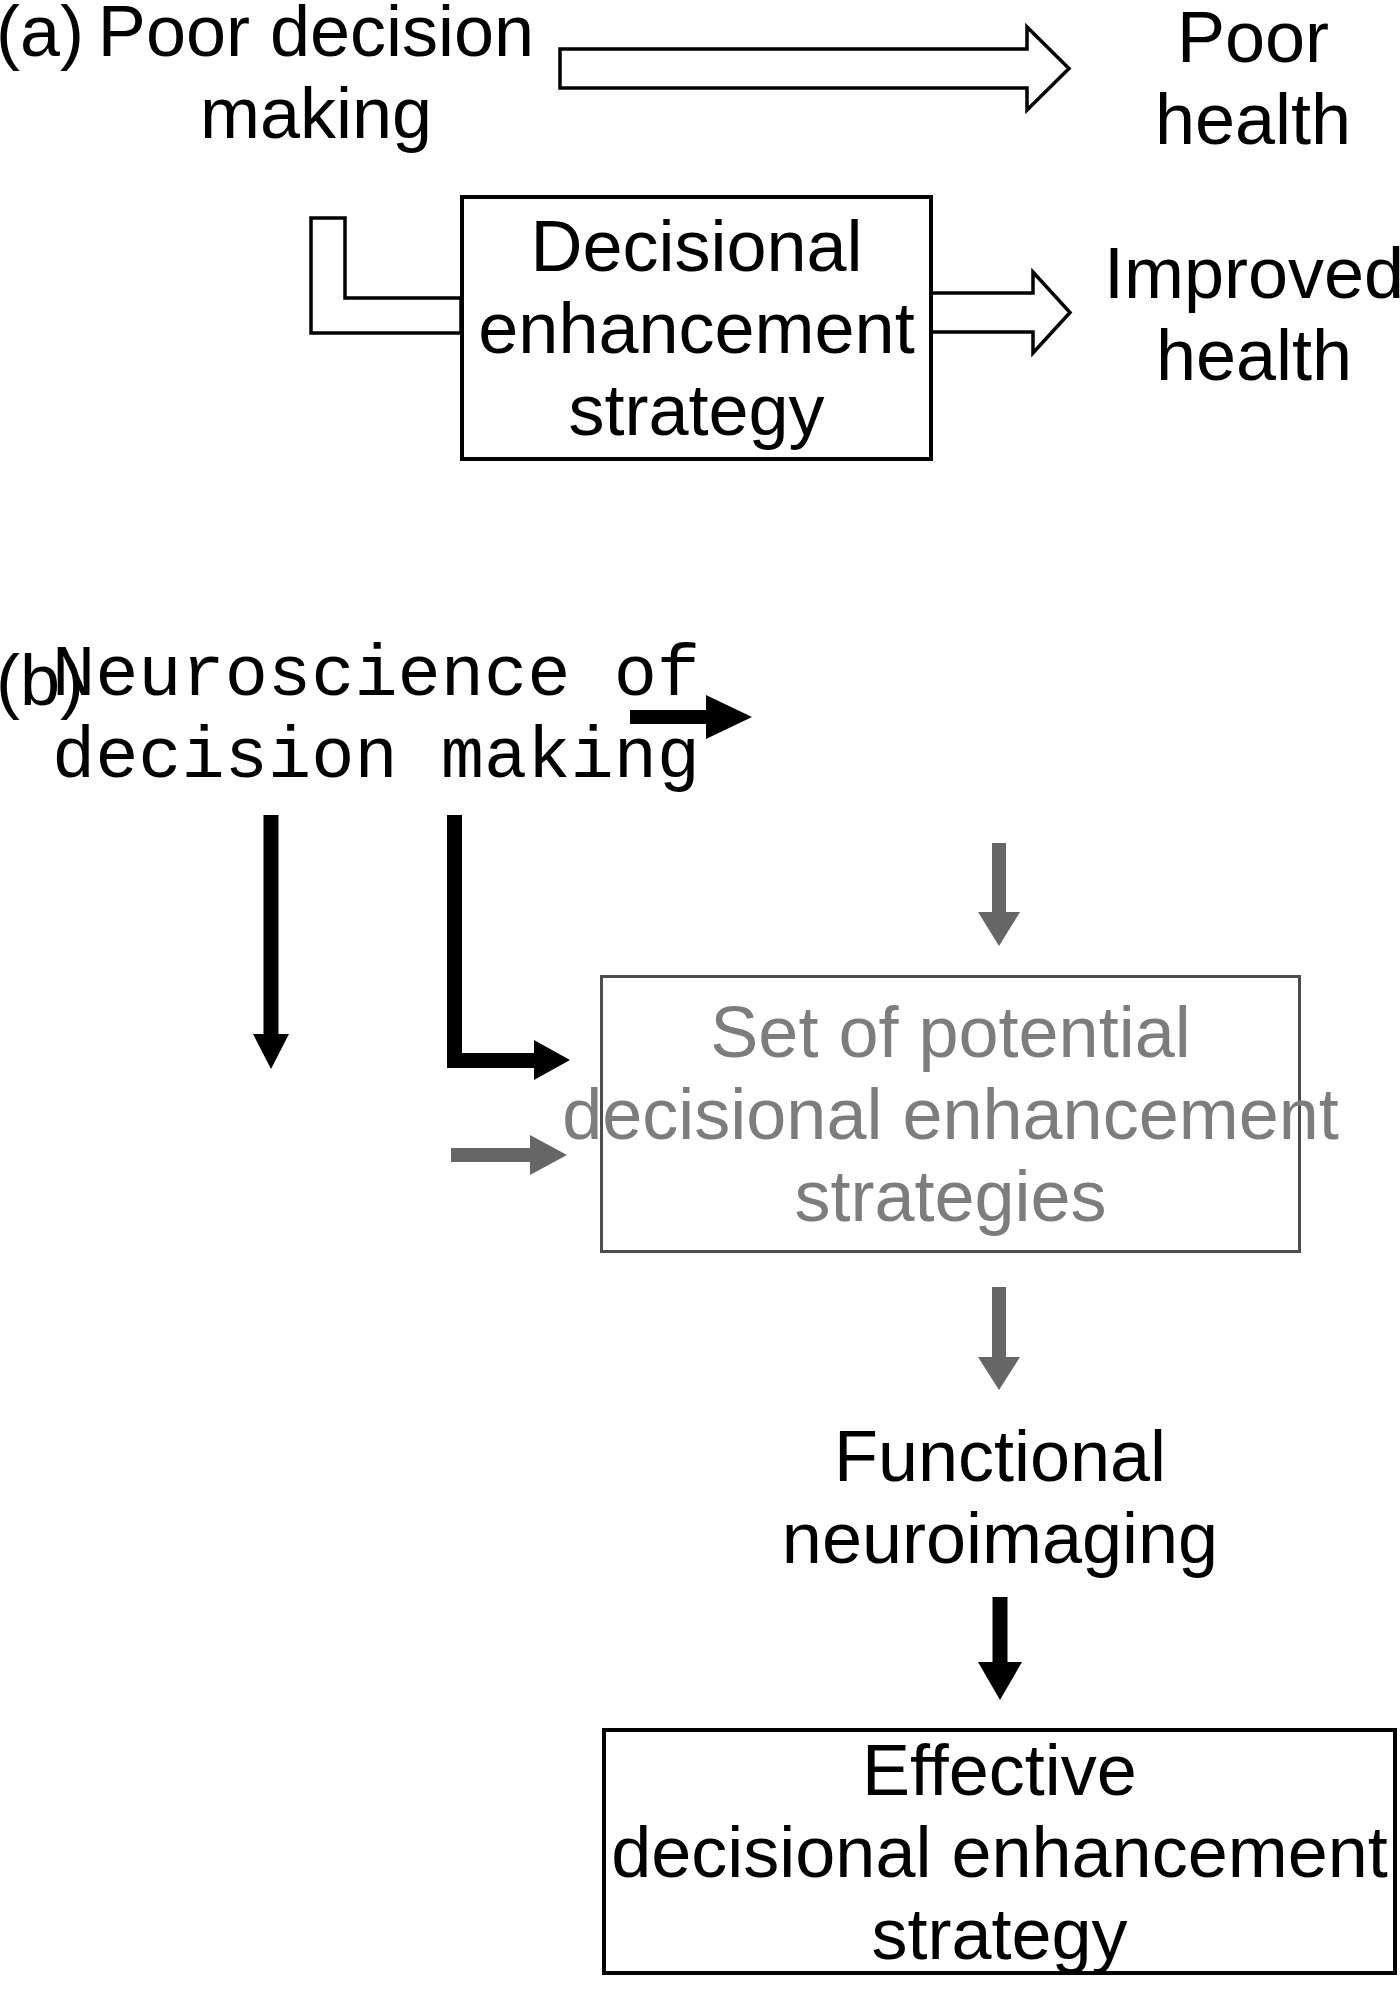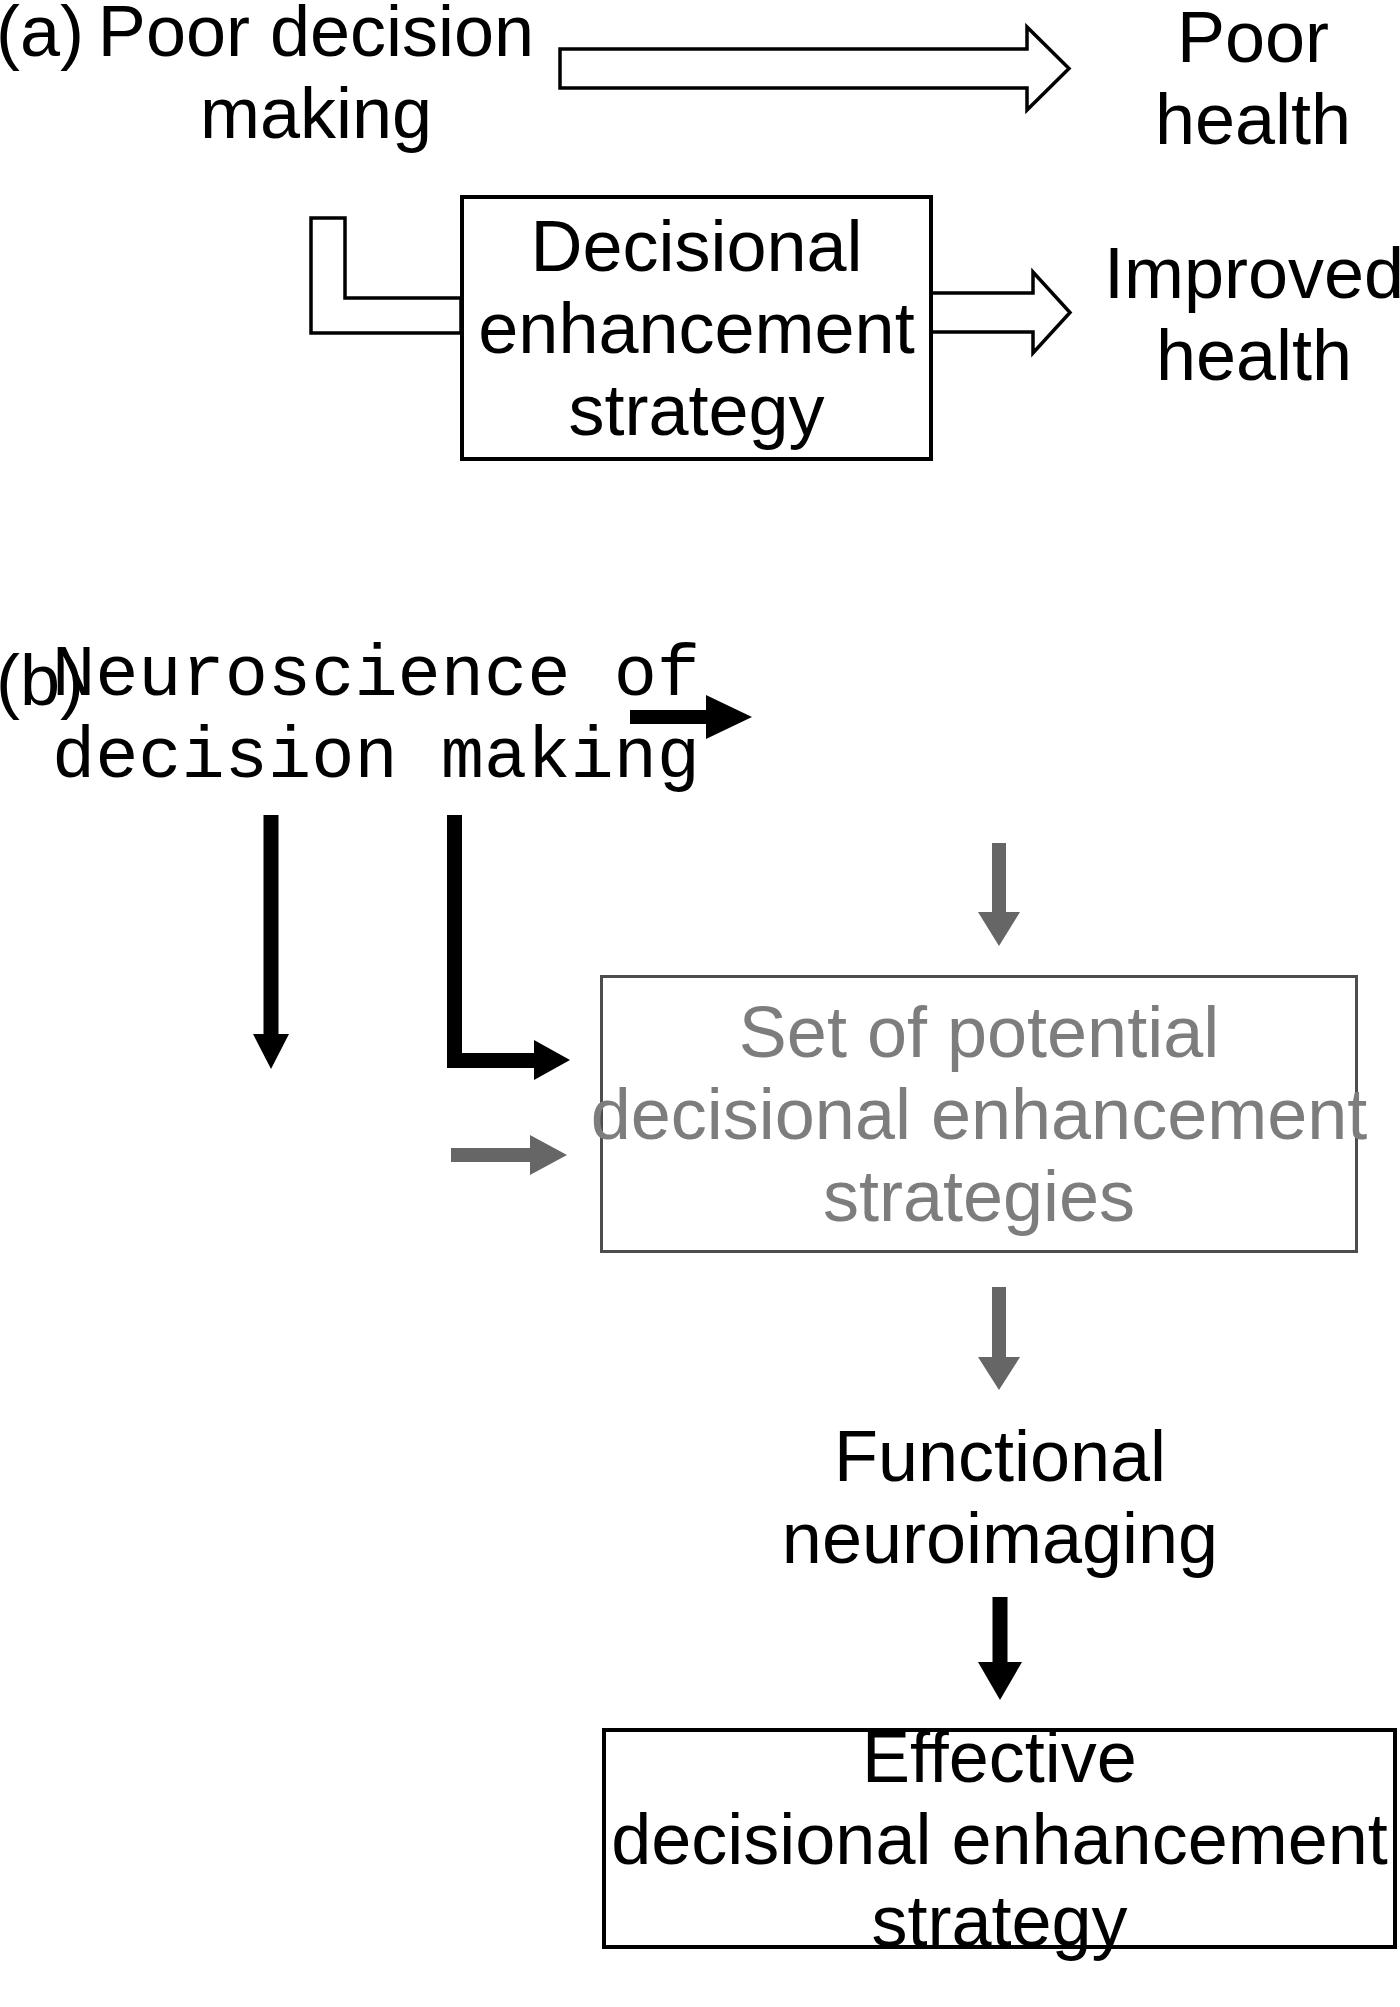--- a/index.html
+++ b/index.html
@@ -87,28 +87,28 @@
   <div class="txt" style="left:1254px;top:232px;">Improved
 health</div>
 
   <div class="plabel" style="left:-4px;top:639px;">(b)</div>
 
   <div class="txt" style="left:376px;top:635px;font-family:Liberation Mono, monospace;">Neuroscience of
 decision making</div>
 
 
 
-  <div class="node-box box-gray" style="left:600px;top:975px;width:758px;height:278px;">
+  <div class="node-box box-gray" style="left:600px;top:975px;width:701px;height:278px;">
     <div class="boxtxt">Set of potential
 decisional enhancement
 strategies</div>
   </div>
 
   <div class="txt" style="left:1000px;top:1415px;">Functional
 neuroimaging</div>
 
-  <div class="node-box box-black" style="left:602px;top:1728px;width:795px;height:221px;">
+  <div class="node-box box-black" style="left:602px;top:1728px;width:795px;height:247px;">
     <div class="boxtxt">Effective
 decisional enhancement
 strategy</div>
   </div>
 
 </div>
 
 </body></html>

